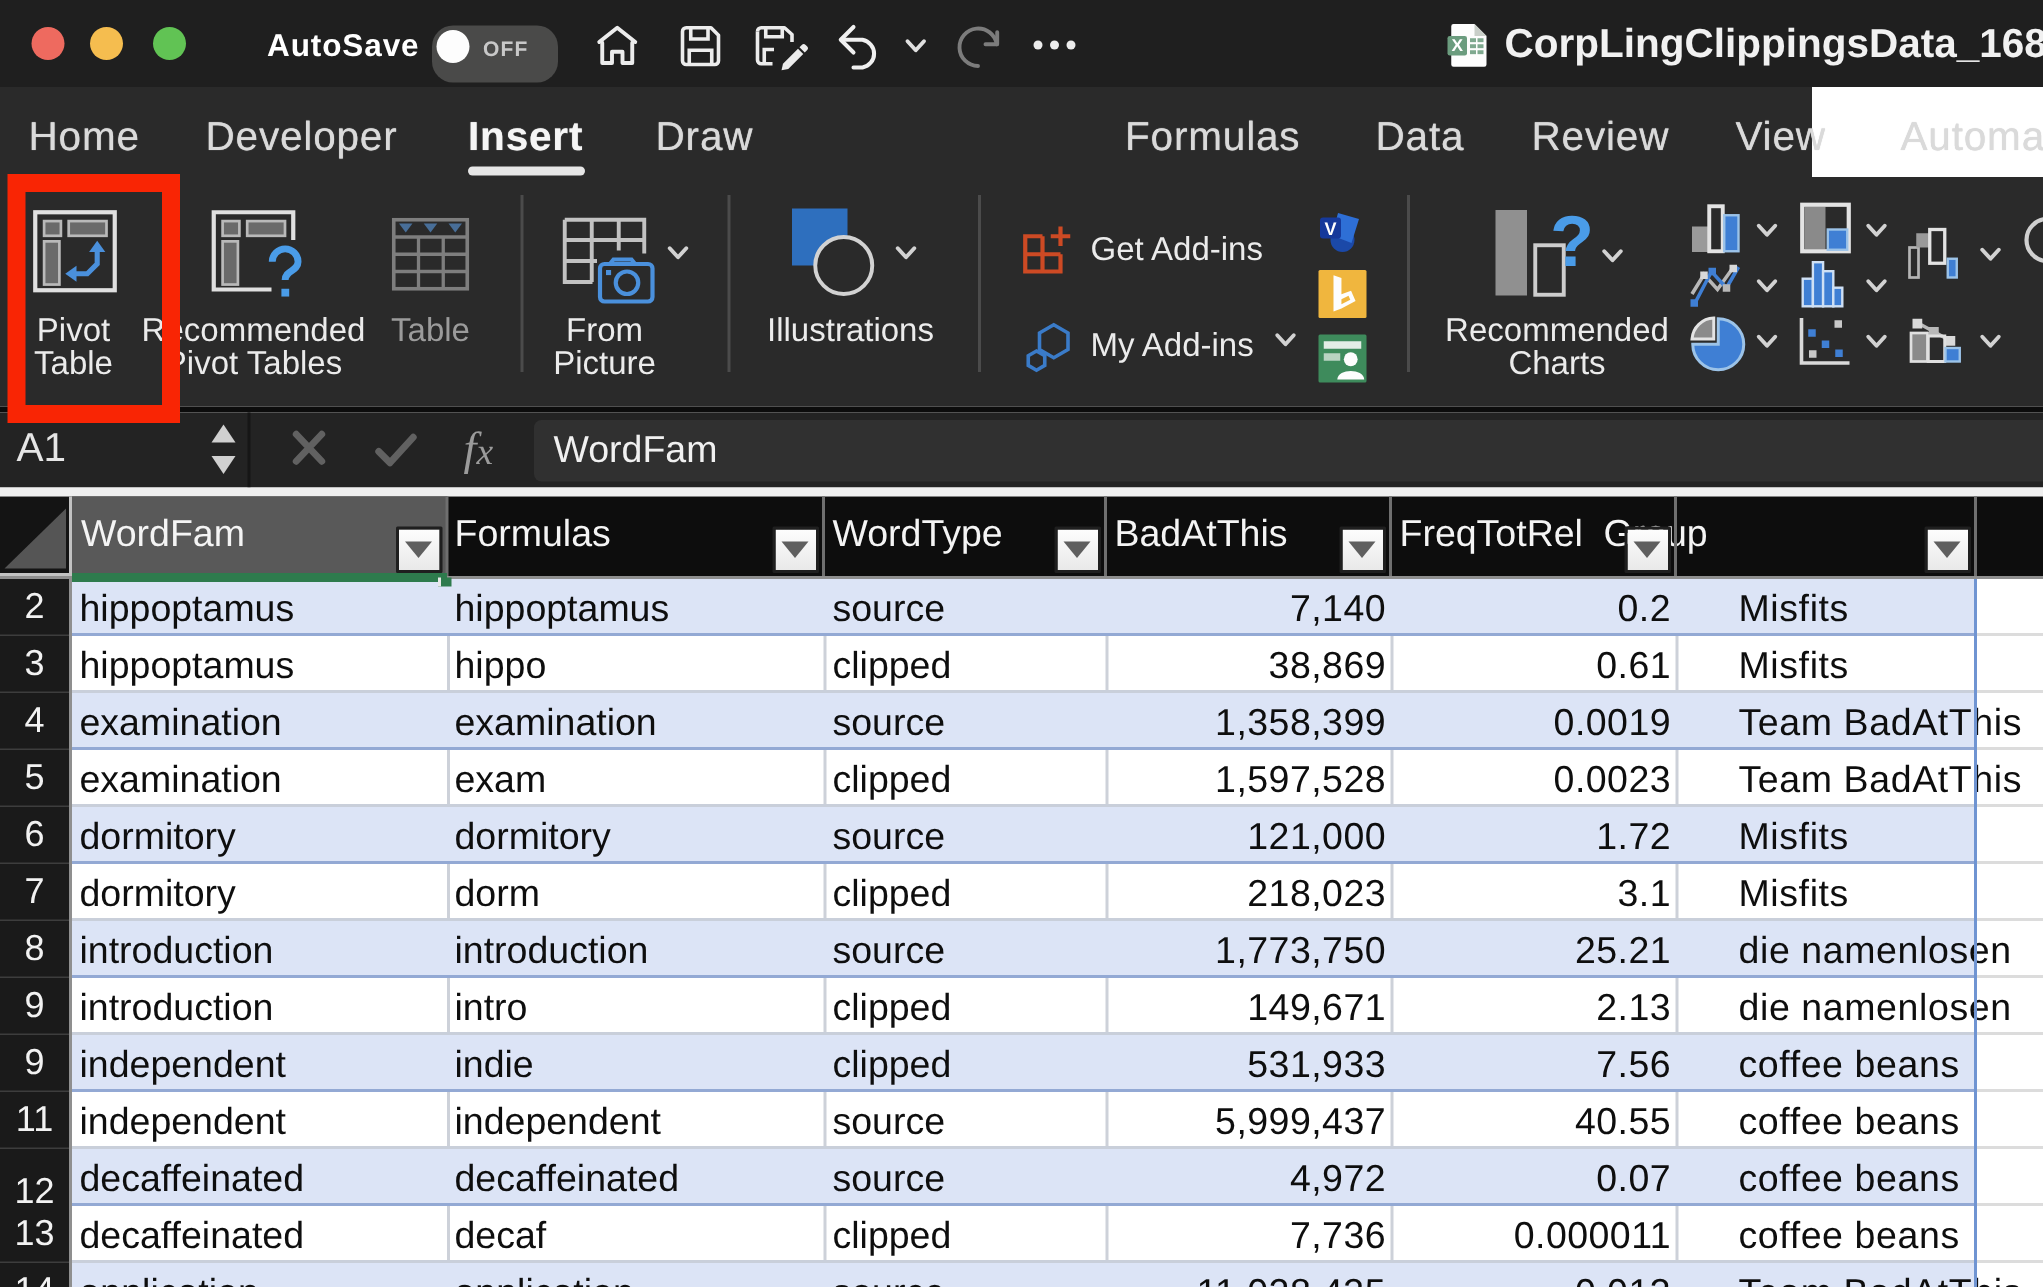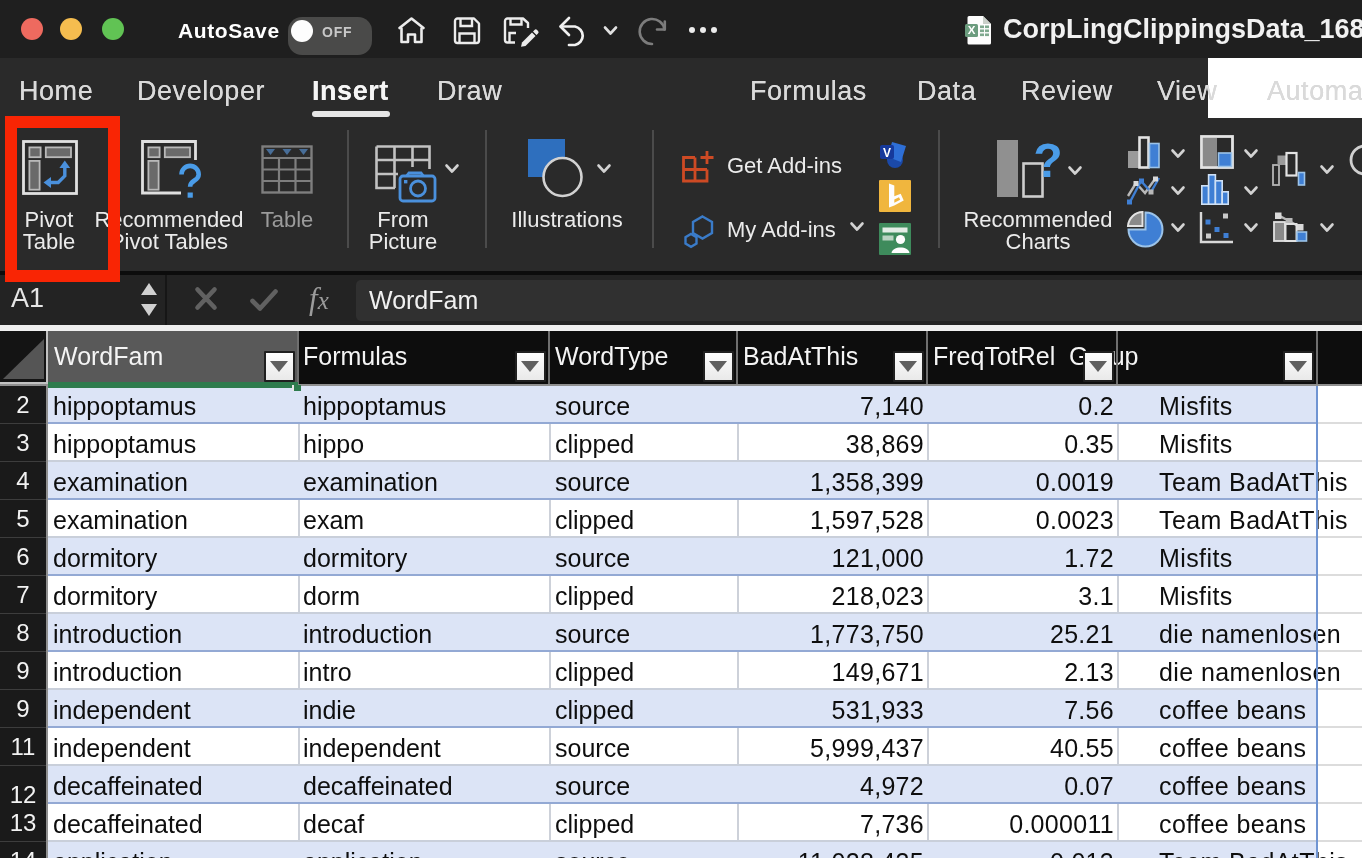--- a/index.html
+++ b/index.html
@@ -371,21 +371,21 @@
 <div class="drow" style="top:93px;background:#ffffff;border-bottom:2px solid #c9cfda">
         <i class="vb" style="left:250px"></i>
         <i class="vb" style="left:501px"></i>
         <i class="vb" style="left:689px"></i>
         <i class="vb" style="left:879px"></i>
         <i class="vb" style="left:1069px"></i>
         <span class="c1">hippoptamus</span>
         <span class="c2">hippo</span>
         <span class="c3">clipped</span>
         <span class="c4">38,869</span>
-        <span class="c5">0.35</span>
+        <span class="c5">0.61</span>
         <span class="c6">Misfits</span>
       </div>
       <div class="rnum" style="top:93px">3</div>
       <i class="gl" style="top:129px"></i>
 <div class="drow" style="top:131px;background:#dce4f6;border-bottom:2px solid #93a9d4">
         <span class="c1">examination</span>
         <span class="c2">examination</span>
         <span class="c3">source</span>
         <span class="c4">1,358,399</span>
         <span class="c5">0.0019</span>

